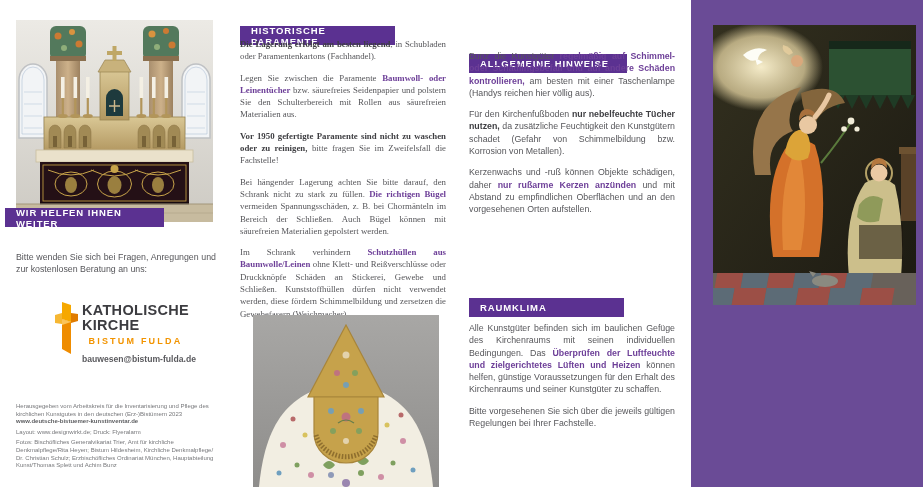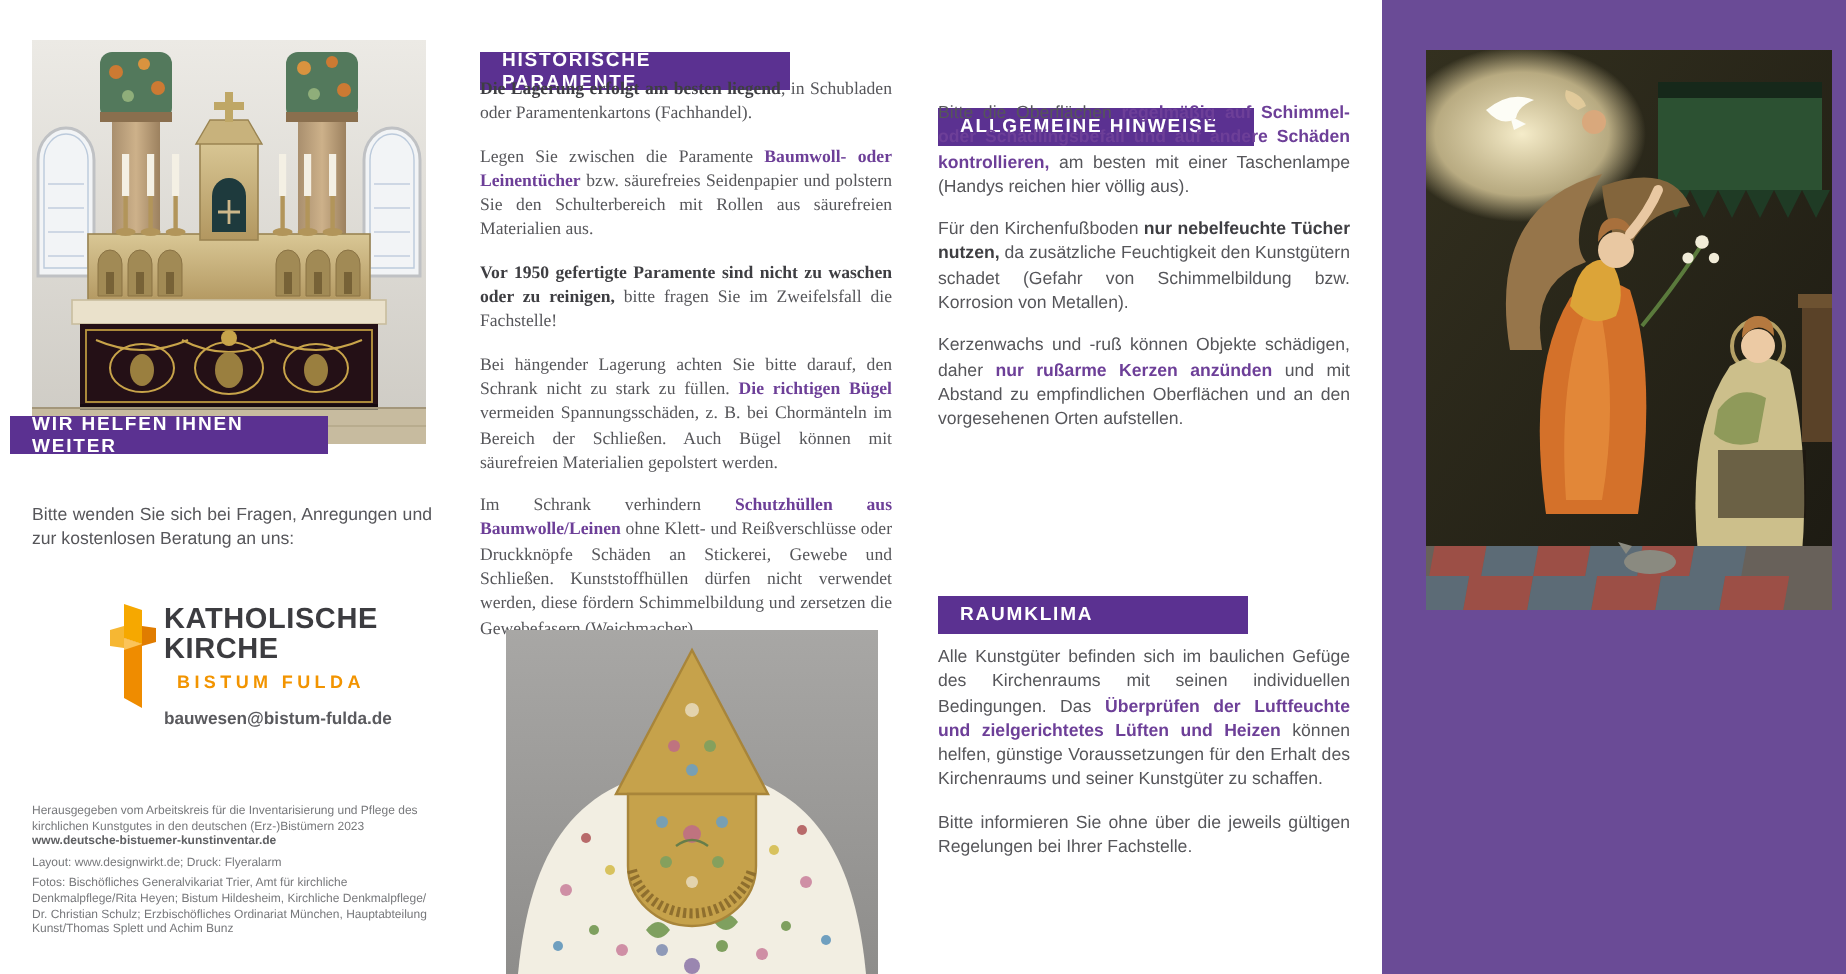--- a/index.html
+++ b/index.html
@@ -256,30 +256,30 @@
         <path d="M63,120 a31,29 0 0 0 60,0" fill="none" stroke="#8f6f2e" stroke-width="5" stroke-dasharray="1.6,1.6"></path>
       </svg>
     </div>
   </div>
 
   <div>
     <div class="banner" style="left:469px;top:26px;width:158px;margin-top:28px;">
       <span>ALLGEMEINE HINWEISE</span>
     </div>
     <div style="position:absolute;left:469px;top:50px;width:206px;">
-      <p class="para"><span class="b0">Bitte die Oberflächen </span><span class="b2">regelmäßig auf Schimmel- oder Schädlingsbefall und auf andere Schäden kontrollieren,</span><span class="b0"> am besten mit einer Taschenlampe (Handys reichen hier völlig aus).</span></p>
+      <p class="para"><span class="b0">Bunz die Kunstgüter </span><span class="b2">regelmäßig auf Schimmel- oder Schädlingsbefall und auf andere Schäden kontrollieren,</span><span class="b0"> am besten mit einer Taschenlampe (Handys reichen hier völlig aus).</span></p>
       <p class="para"><span class="b0">Für den Kirchenfußboden </span><span class="b1">nur nebelfeuchte Tücher nutzen,</span><span class="b0"> da zusätzliche Feuchtigkeit den Kunstgütern schadet (Gefahr von Schimmelbildung bzw. Korrosion von Metallen).</span></p>
       <p class="para"><span class="b0">Kerzenwachs und -ruß können Objekte schädigen, daher </span><span class="b2">nur rußarme Kerzen anzünden</span><span class="b0"> und mit Abstand zu empfindlichen Oberflächen und an den vorgesehenen Orten aufstellen.</span></p>
     </div>
     <div class="banner" style="left:469px;top:298px;width:155px;">
       <span>RAUMKLIMA</span>
     </div>
     <div style="position:absolute;left:469px;top:322px;width:206px;">
       <p class="para"><span class="b0">Alle Kunstgüter befinden sich im baulichen Gefüge des Kirchenraums mit seinen individuellen Bedingungen. Das </span><span class="b2">Überprüfen der Luftfeuchte und zielgerichtetes Lüften und Heizen</span><span class="b0"> können helfen, günstige Voraussetzungen für den Erhalt des Kirchenraums und seiner Kunstgüter zu schaffen.</span></p>
-      <p class="para"><span class="b0">Bitte informieren Sie ohne über die jeweils gültigen Regelungen bei Ihrer Fachstelle.</span></p>
+      <p class="para"><span class="b0">Bitte vorgesehenen Sie sich über die jeweils gültigen Regelungen bei Ihrer Fachstelle.</span></p>
     </div>
   </div>
 
   <div id="cover">
     <div class="photo" style="left:22px;top:25px;width:203px;height:280px;">
       <svg width="203" height="280" viewBox="0 0 203 280">
         <defs>
           <linearGradient id="pbg" x1="0" y1="0" x2="1" y2="1">
             <stop offset="0" stop-color="#33301f"></stop>
               <stop offset="1" stop-color="#1c1a12"></stop>

